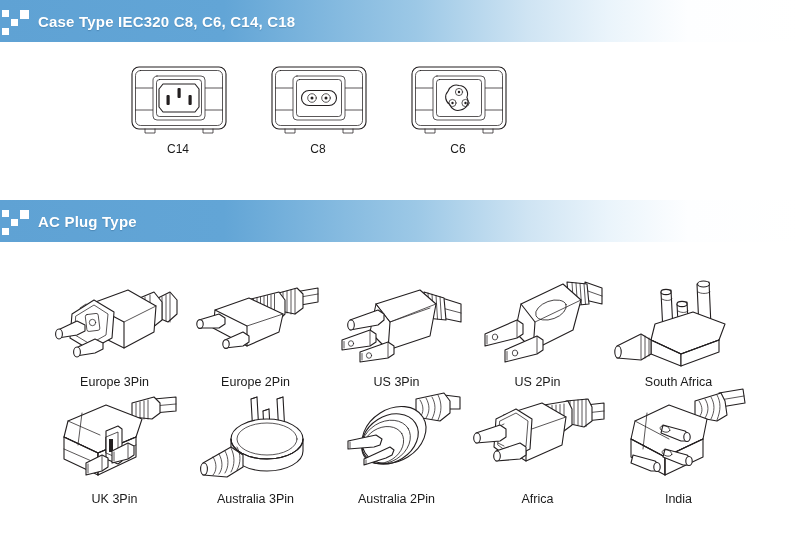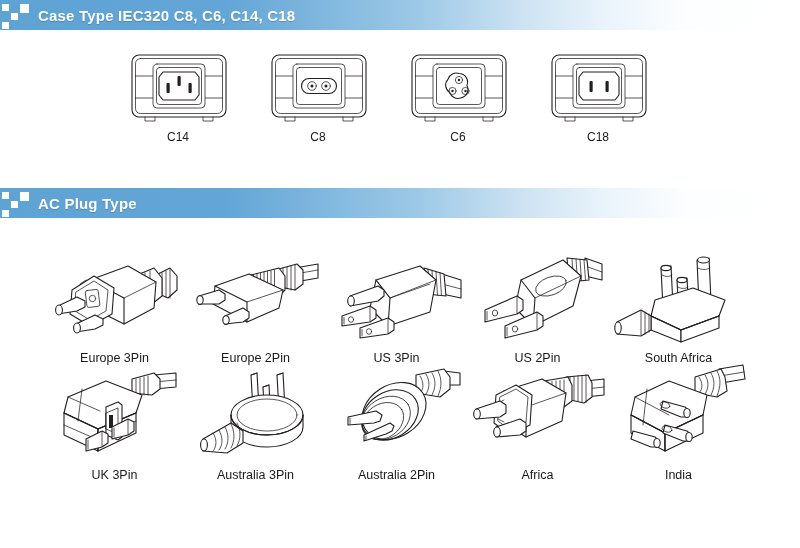--- a/index.html
+++ b/index.html
@@ -11,21 +11,21 @@
     width: 800px;
     height: 548px;
     font-family: "Liberation Sans", sans-serif;
     overflow: hidden;
     position: relative;
   }
 
   
   .section-header {
     position: relative;
-    height: 30px;
+    height: 42px;
     width: 100%;
     background: linear-gradient(to right,
                 #5fa2d4 0%,
                 #62a5d6 28%,
                 #9cc8e6 52%,
                 #cfe4f3 66%,
                 #eaf4fb 76%,
                 #fdfeff 86%,
                 #ffffff 100%);
     display: flex;
@@ -178,38 +178,20 @@
           <circle class="fl-d" cx="48" cy="26" r="1.2"></circle>
           <circle class="fl-d" cx="41.5" cy="37" r="1.2"></circle>
           <circle class="fl-d" cx="54.5" cy="37" r="1.2"></circle>
           <path class="ln-t" d="M14 63 v4 h10 v-4 M72 63 v4 h10 v-4"></path>
         </g>
       </svg>
     </div>
     <div class="iec-caption">C6</div>
   </div>
 
-  <div class="iec-item">
-    <div>
-      <svg width="140" height="72" viewBox="0 0 140 72" aria-hidden="true">
-        <g transform="translate(23,2)">
-          <rect class="fl-w" x="1" y="1" width="94" height="62" rx="7" ry="7"></rect>
-          <rect class="ln-t" x="4.5" y="4.5" width="87" height="55" rx="5" ry="5"></rect>
-          <path class="ln-t" d="M4.5 22 H22 M4.5 44 H22 M74 22 H91.5 M74 44 H91.5"></path>
-          <rect class="fl-w-t" x="22" y="10" width="52" height="44" rx="4" ry="4"></rect>
-          <rect class="ln-t" x="25.5" y="13.5" width="45" height="37" rx="3" ry="3"></rect>
-          <path class="fl-w" d="M32 18 H64 L68 23 V41 L64 46 H32 L28 41 V23 Z"></path>
-          <rect class="fl-d" x="38.5" y="27" width="3.2" height="11" rx="1"></rect>
-          <rect class="fl-d" x="54.5" y="27" width="3.2" height="11" rx="1"></rect>
-          <path class="ln-t" d="M14 63 v4 h10 v-4 M72 63 v4 h10 v-4"></path>
-        </g>
-      </svg>
-    </div>
-    <div class="iec-caption">C18</div>
-  </div>
 </div>
 
 <div class="spacer-1"></div>
 
 <div class="section-header">
   <div class="header-icon">
     <div class="sq" style="left:2px;  top:4px;  width:7px; height:7px;"></div>
     <div class="sq" style="left:11px; top:13px; width:7px; height:7px;"></div>
     <div class="sq" style="left:2px;  top:22px; width:7px; height:7px;"></div>
     <div class="sq" style="left:20px; top:4px;  width:9px; height:9px;"></div>

